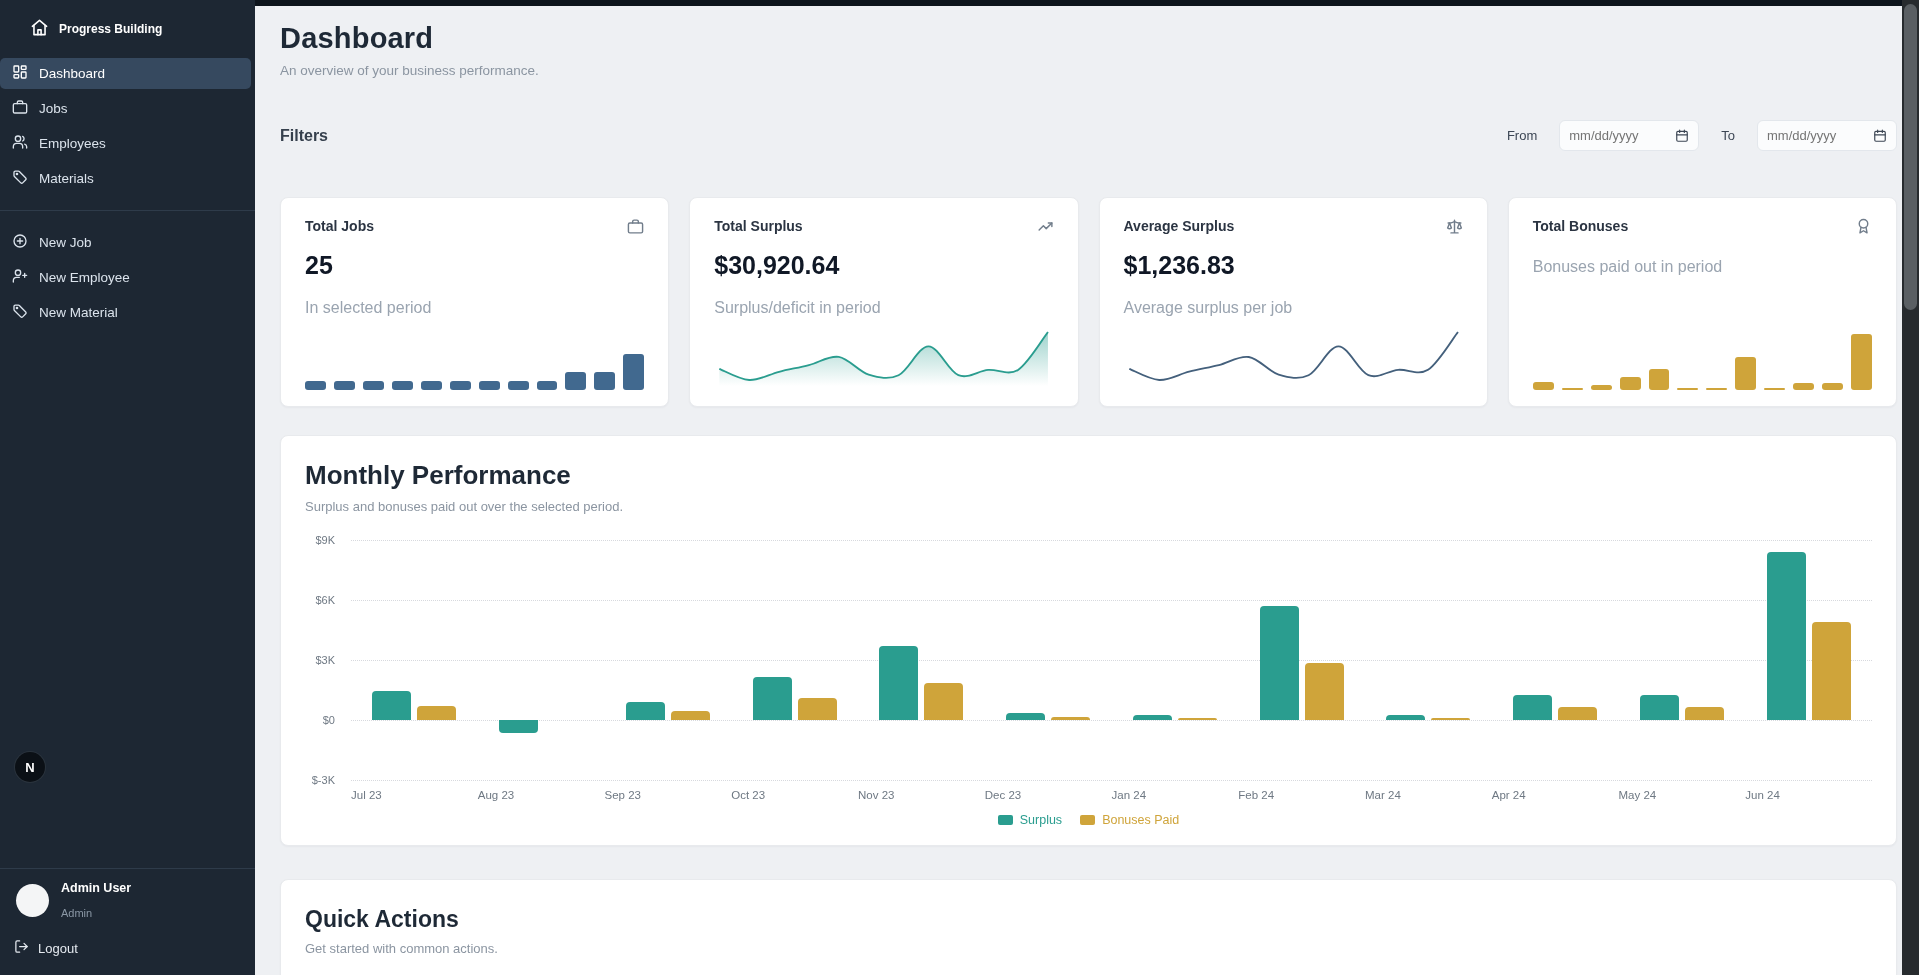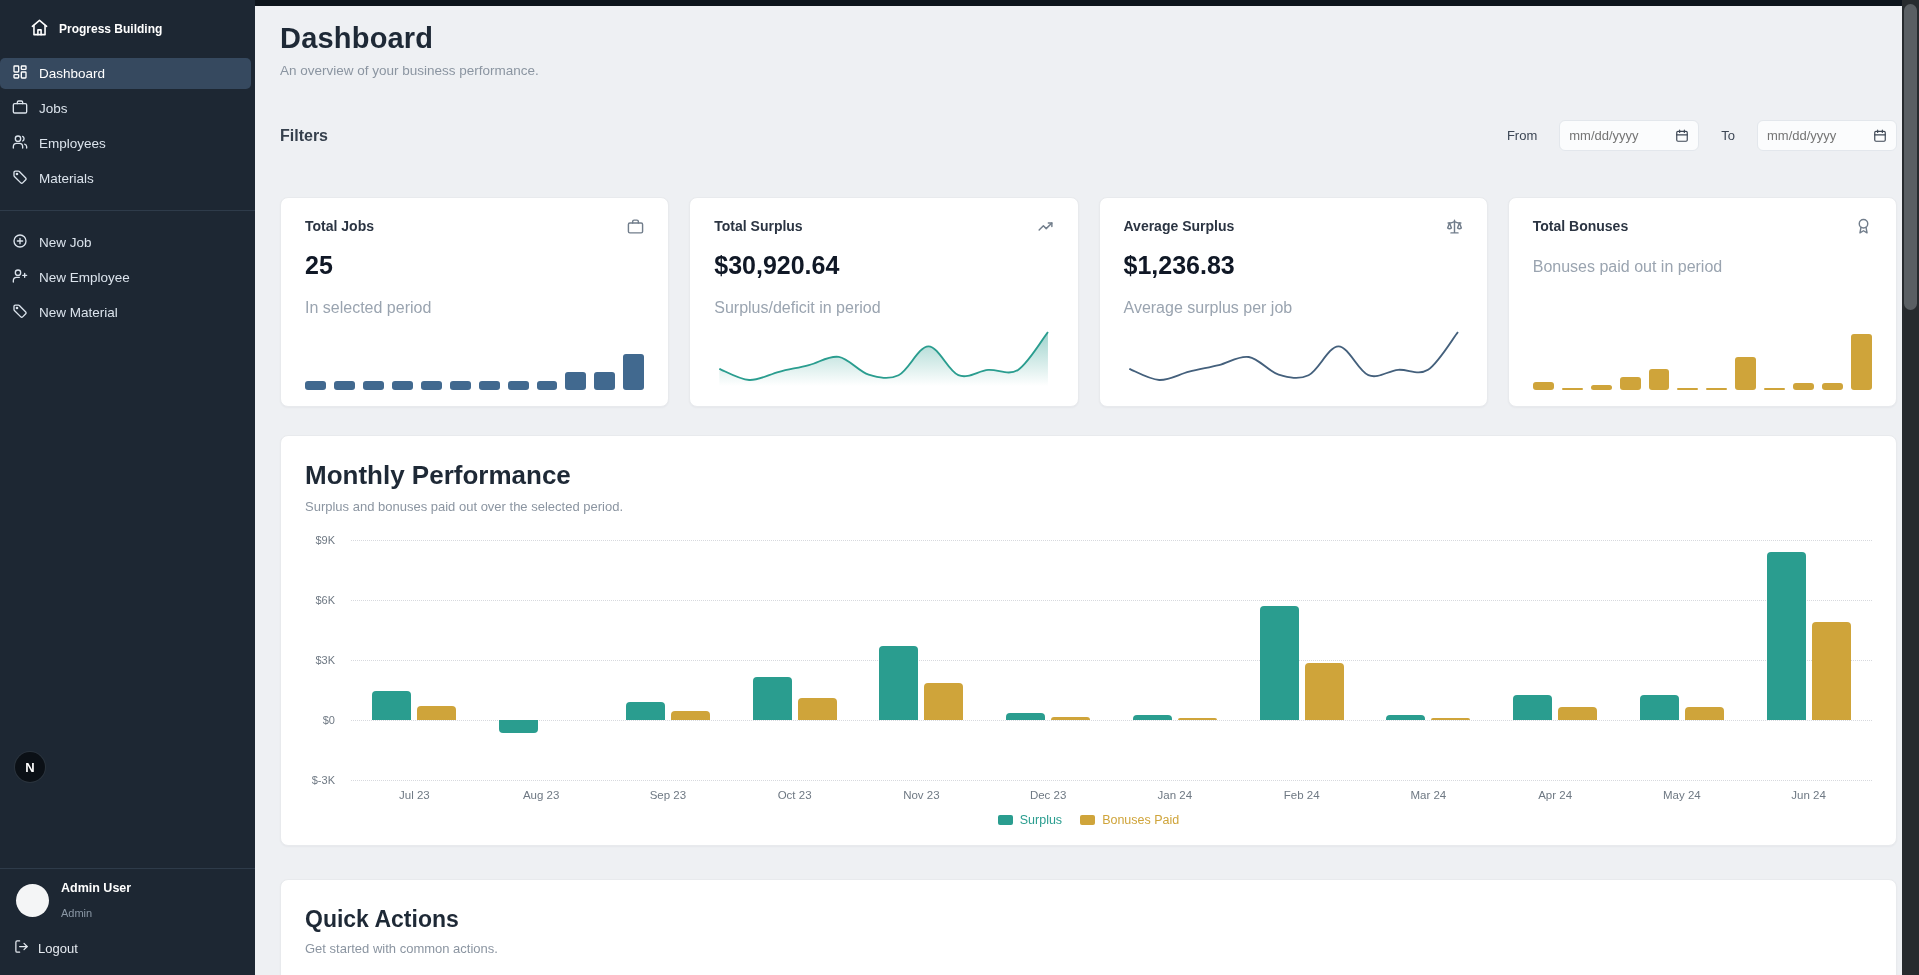--- a/index.html
+++ b/index.html
@@ -74,21 +74,21 @@
   .y-tick { position:absolute; right:16px; transform:translateY(-50%); font-size:11px; color:#6e7883; }
   .plot { flex:1; position:relative; height:240px; }
   .gridline { position:absolute; left:0; right:0; border-top:1.5px dotted #d7d9de; }
   .bar-groups { position:absolute; inset:0; display:flex; }
   .bar-group { flex:1; position:relative; }
   .bar-pair { position:absolute; left:50%; transform:translateX(-50%); width:84px; height:100%; }
   .chart-bar { position:absolute; width:39px; }
   .chart-bar.pos { border-radius:4px 4px 0 0; }
   .chart-bar.neg { border-radius:0 0 4px 4px; }
   .x-labels { display:flex; margin-left:46px; margin-top:9px; }
-  .x-label { flex:1; text-align:center; font-size:11.5px; color:#6e7883; }
+  .x-label { flex:1; font-size:11.5px; color:#6e7883; }
   .legend { display:flex; justify-content:center; gap:18px; margin-top:12px; padding-bottom:4px; }
   .legend-item { display:flex; align-items:center; gap:7px; font-size:12.5px; }
   .legend-swatch { width:15px; height:10px; border-radius:2px; }
 
   .quick-card { margin-top:33px; padding:26px 24px; height:150px; }
 </style>
 </head>
 <body>
 
 <div class="app">

